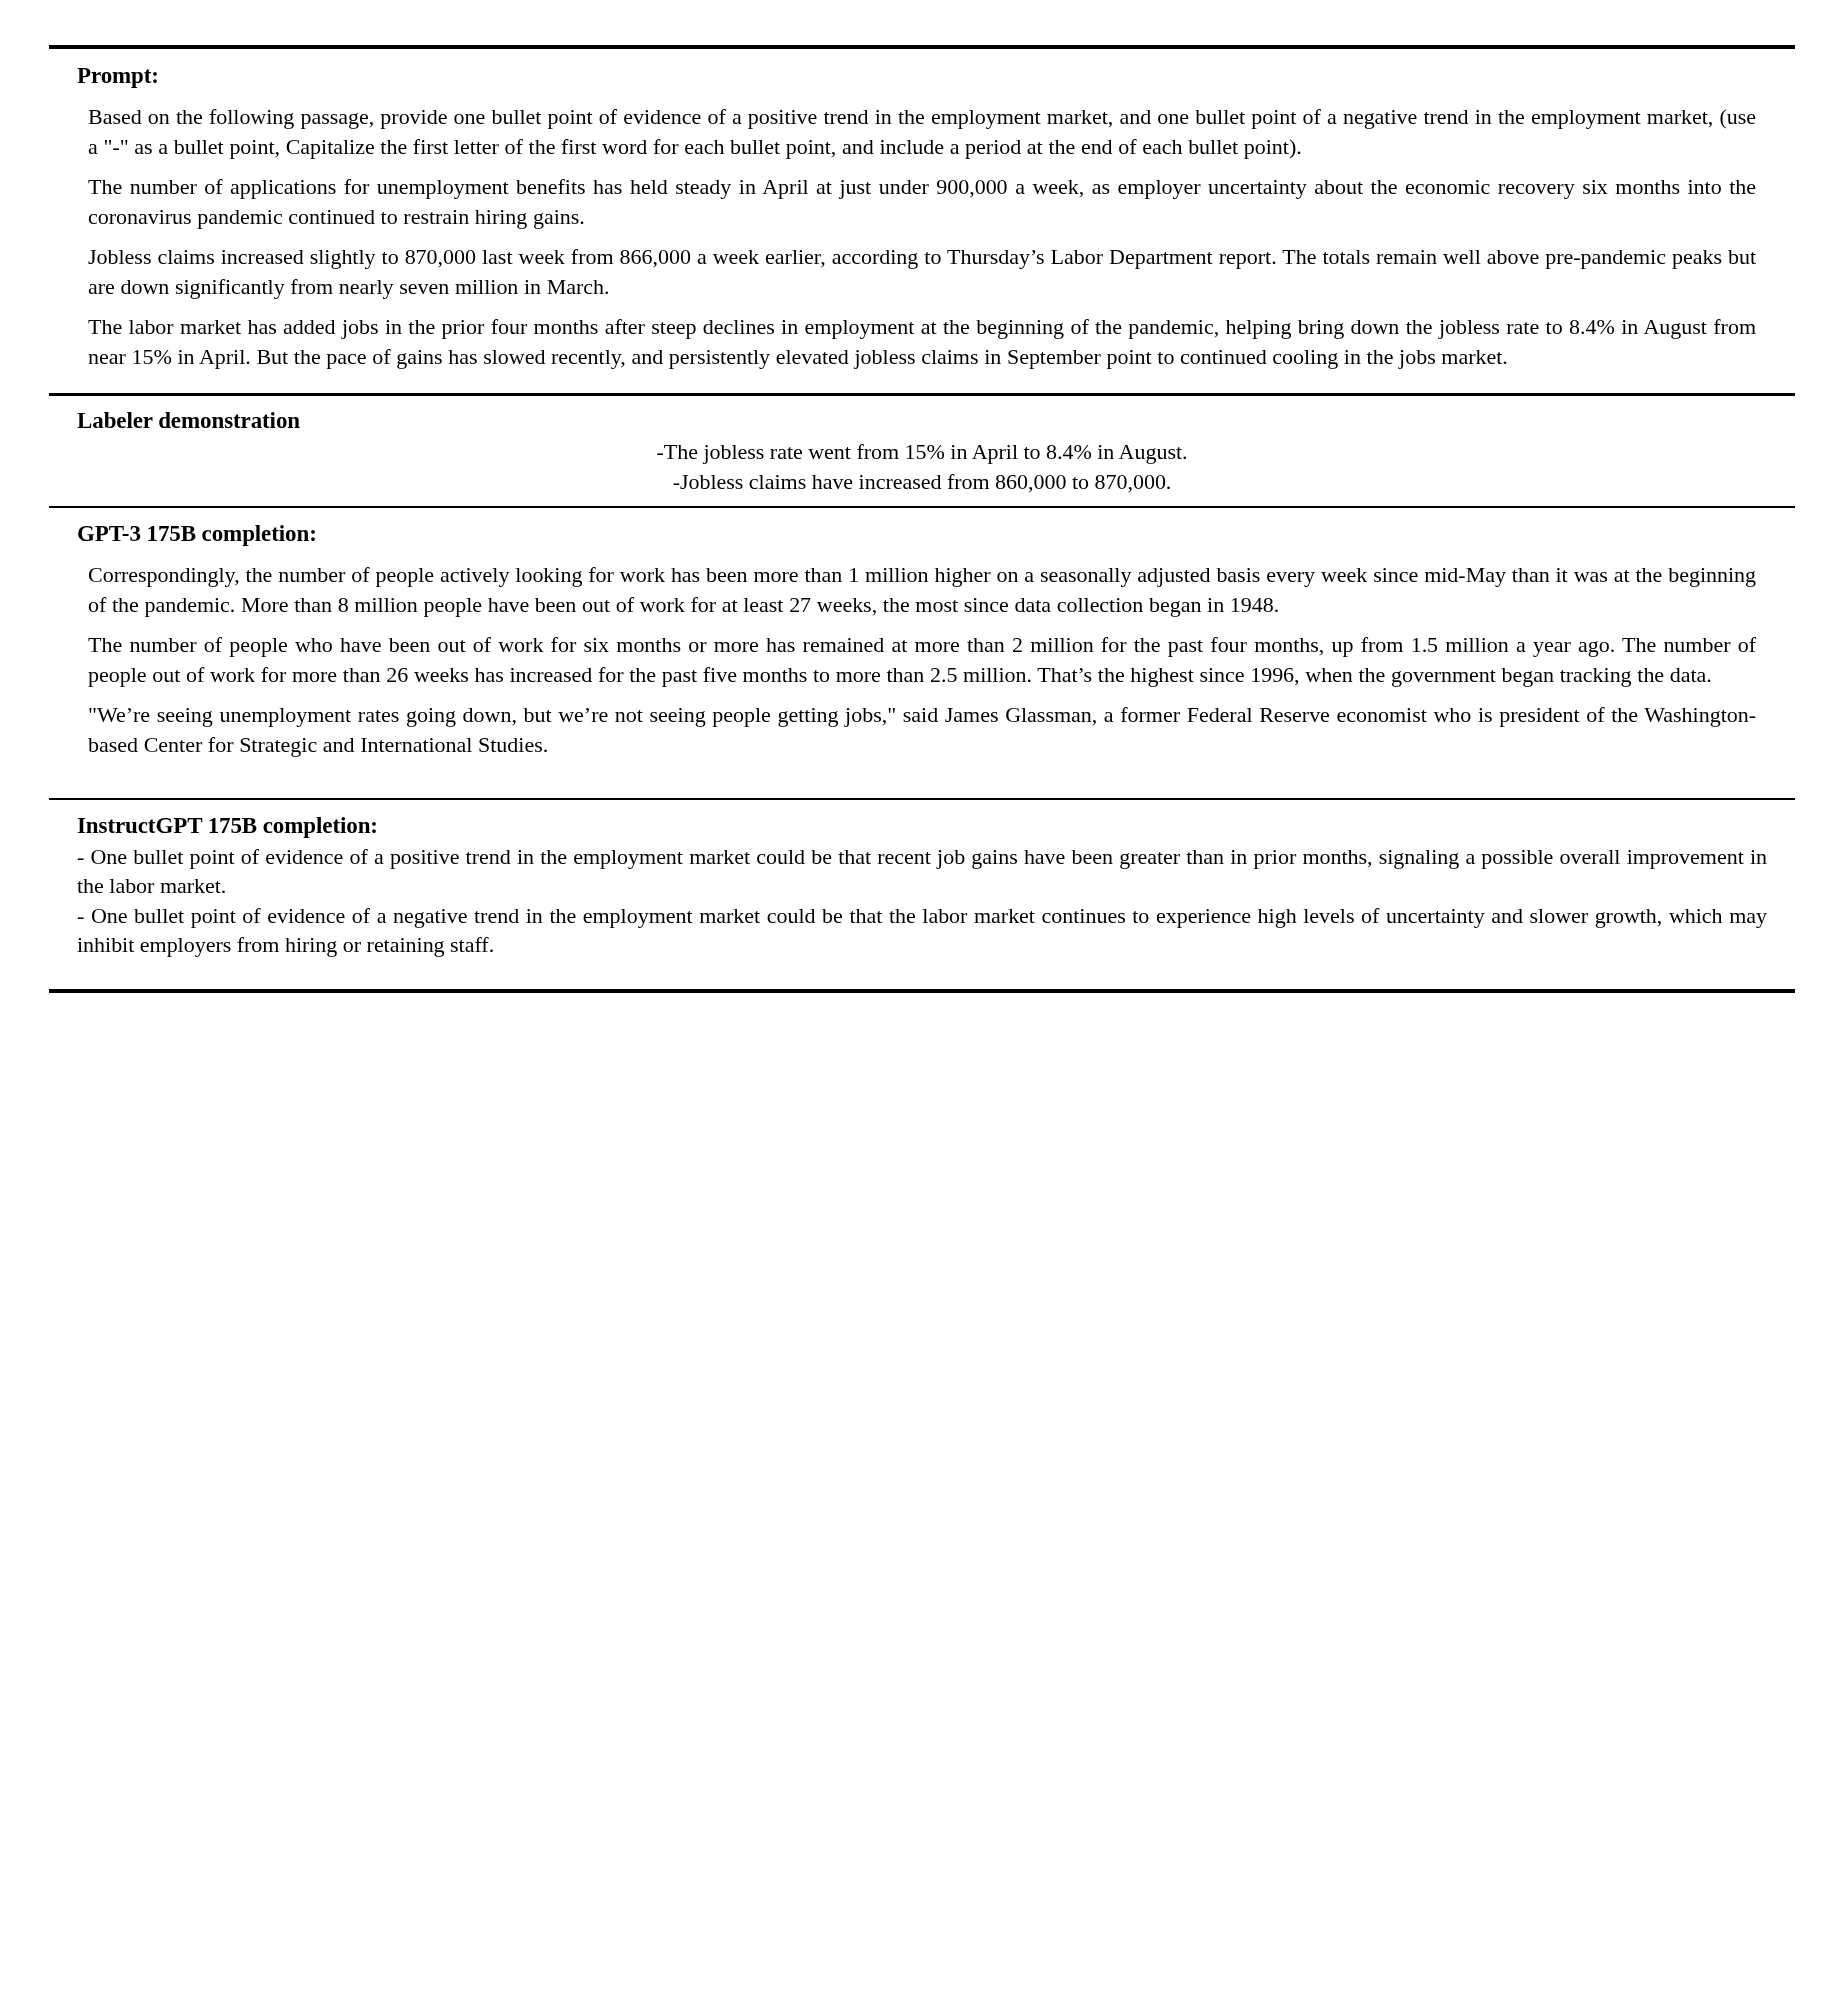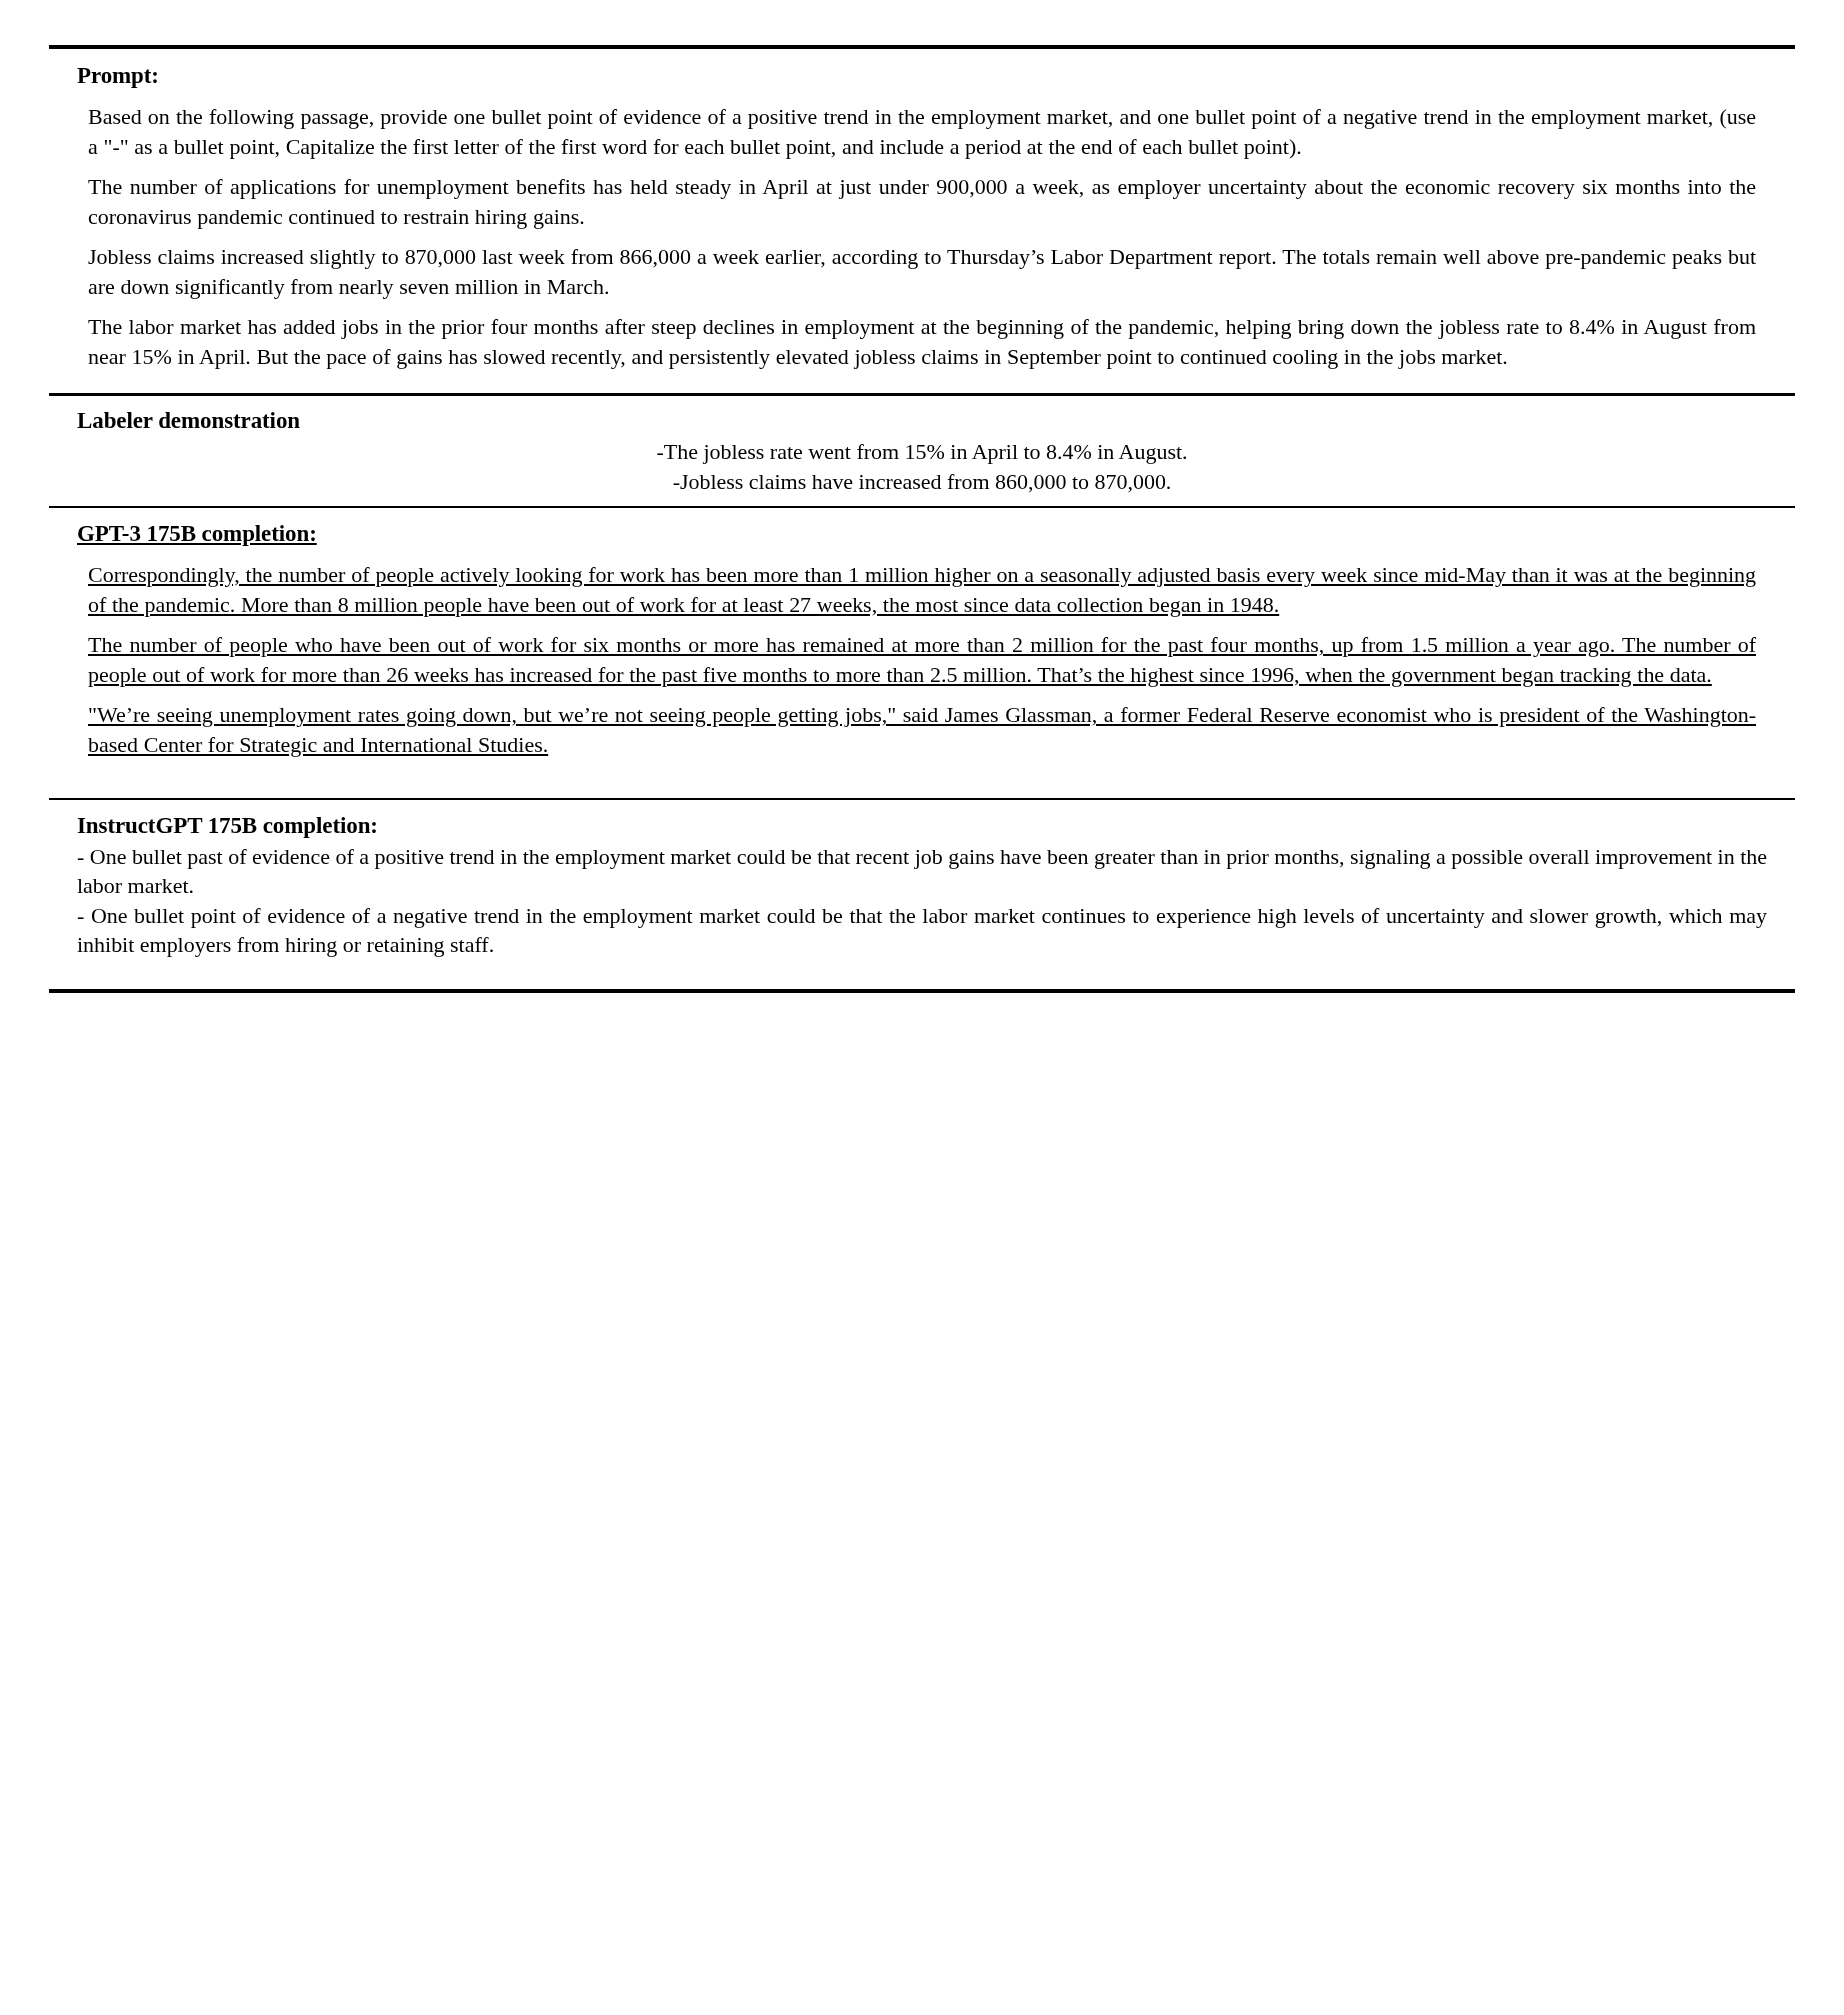--- a/index.html
+++ b/index.html
@@ -38,21 +38,21 @@
     width: 100%;
   }
   
   .section {
     padding: 0 28px 0 28px;
     box-sizing: border-box;
     width: 100%;
   }
   .sec-prompt      { padding-top: 11.7px;  padding-bottom: 10.7px; }
   .sec-labeler     { padding-top: 10.7px;  padding-bottom: 9.7px; }
-  .sec-gpt3        { padding-top: 10.7px;  padding-bottom: 27px; text-decoration: underline; }
+  .sec-gpt3        { padding-top: 10.7px;  padding-bottom: 27px; }
   .sec-instruct    { padding-top: 10.7px;  padding-bottom: 29px; }
 
   .heading {
     font-weight: bold;
     font-size: 23px;
     line-height: 1.30;
     margin: 0 0 1px 0;
     letter-spacing: -0.1px;
   }
   p.para {
@@ -109,21 +109,21 @@
       <div class="heading">GPT-3 175B completion:</div>
       <p class="para">Correspondingly, the number of people actively looking for work has been more than 1 million higher on a seasonally adjusted basis every week since mid-May than it was at the beginning of the pandemic. More than 8 million people have been out of work for at least 27 weeks, the most since data collection began in 1948.</p>
       <p class="para">The number of people who have been out of work for six months or more has remained at more than 2 million for the past four months, up from 1.5 million a year ago. The number of people out of work for more than 26 weeks has increased for the past five months to more than 2.5 million. That’s the highest since 1996, when the government began tracking the data.</p>
       <p class="para">"We’re seeing unemployment rates going down, but we’re not seeing people getting jobs," said James Glassman, a former Federal Reserve economist who is president of the Washington-based Center for Strategic and International Studies.</p>
     </div>
 
     <div class="rule-mid"></div>
 
     <div class="section sec-instruct">
       <div class="heading">InstructGPT 175B completion:</div>
-      <p class="bullet">- One bullet past of evidence of a positive trend in the employment market could be that recent job gains have been greater than in prior months, signaling a possible overall improvement in the labor market.</p>
+      <p class="bullet">- One bullet point of evidence of a positive trend in the employment market could be that recent job gains have been greater than in prior months, signaling a possible overall improvement in the labor market.</p>
       <p class="bullet">- One bullet point of evidence of a negative trend in the employment market could be that the labor market continues to experience high levels of uncertainty and slower growth, which may inhibit employers from hiring or retaining staff.</p>
     </div>
 
     <div class="rule-thick"></div>
 
   </div>
 </div>
 
 
 </body></html>

